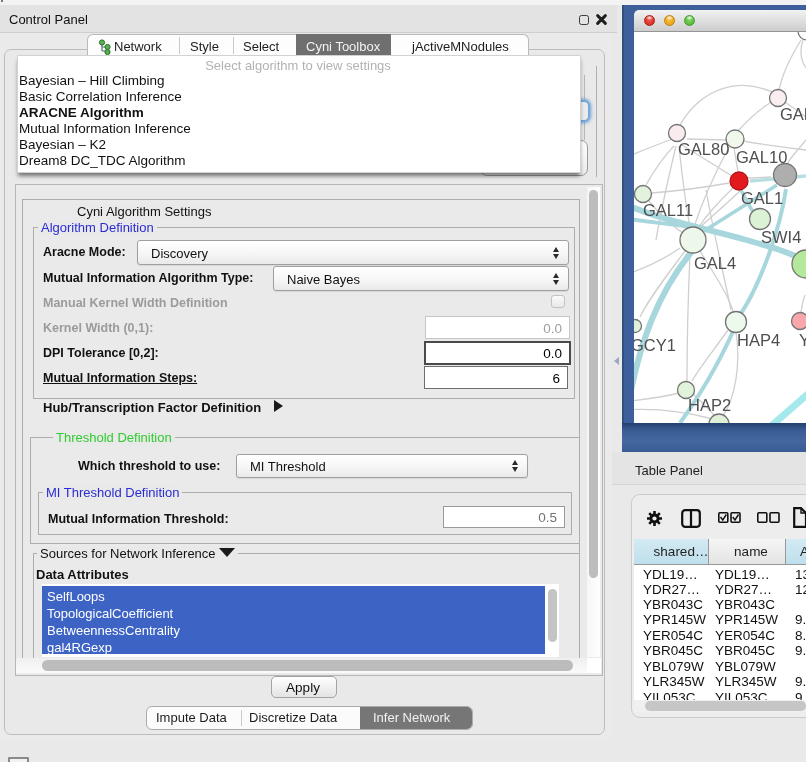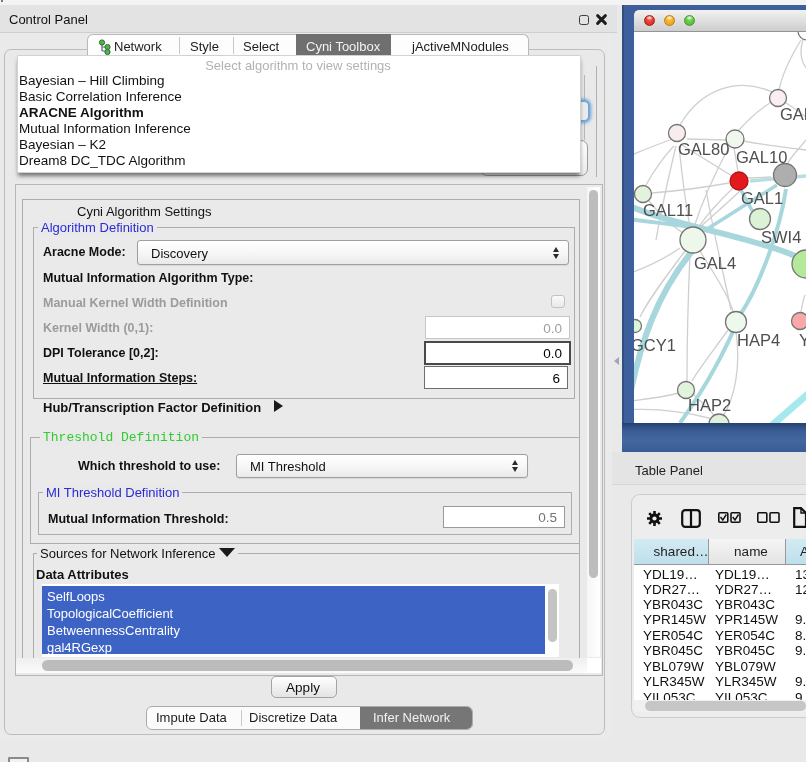--- a/index.html
+++ b/index.html
@@ -76,20 +76,27 @@
   <div class="lbl" style="left:43px;top:245px;">Aracne Mode:</div>
   <div class="combo" style="left:137px;top:240px;width:430px;height:23px;">
     <span class="ctext">Discovery</span>
     <span class="arr">
         <span class="up"></span>
         <span class="dn"></span>
       </span>
   </div>
 
   <div class="lbl" style="left:43px;top:271px;">Mutual Information Algorithm Type:</div>
+  <div class="combo" style="left:273px;top:266px;width:294px;height:23px;">
+    <span class="ctext">Naive Bayes</span>
+    <span class="arr">
+        <span class="up"></span>
+        <span class="dn"></span>
+      </span>
+  </div>
 
   <div class="lbl dis" style="left:43px;top:296px;">Manual Kernel Width Definition</div>
   <div class="abs" style="left:551px;top:295px;width:12px;height:11px;border:1px solid #c2c2c2;border-radius:3px;background:linear-gradient(#fafafa,#e9e9e9);"></div>
 
   <div class="lbl dis" style="left:43px;top:321px;">Kernel Width (0,1):</div>
   <div class="tfield" style="left:425px;top:316px;width:143px;height:21px;border:1px solid #c6c6c6;">
       <span style="color:#9f9f9f;">0.0</span>
     </div>
 
   <div class="lbl" style="left:43px;top:346px;">DPI Tolerance [0,2]:</div>
@@ -99,21 +106,21 @@
 
   <div class="lbl" style="left:43px;top:371px;text-decoration:underline;">Mutual Information Steps:</div>
   <div class="tfield" style="left:424px;top:366px;width:142px;height:21px;border:1.5px solid #6e6e6e;">
       <span style="color:#000;">6</span>
     </div>
 
   <div class="lbl" style="left:43px;top:400px;font-size:13px;">Hub/Transcription Factor Definition</div>
   <div class="abs" style="left:274px;top:400px;width:0;height:0;border-top:6px solid transparent;border-bottom:6px solid transparent;border-left:9px solid #1a1a1a;"></div>
 
   <div class="gbox" style="left:30px;top:437px;width:548px;height:105px;"></div>
-  <div class="gtitle" style="left:40px;top:430px;color:#2fcc2f;font-family:Liberation Mono, monospace;">Threshold Definition</div>
+  <div class="gtitle" style="left:53px;top:430px;color:#2fcc2f;">Threshold Definition</div>
 
   <div class="lbl" style="left:78px;top:459px;">Which threshold to use:</div>
   <div class="combo" style="left:236px;top:454px;width:290px;height:22px;">
     <span class="ctext">MI Threshold</span>
     <span class="arr">
         <span class="up"></span>
         <span class="dn"></span>
       </span>
   </div>
 

